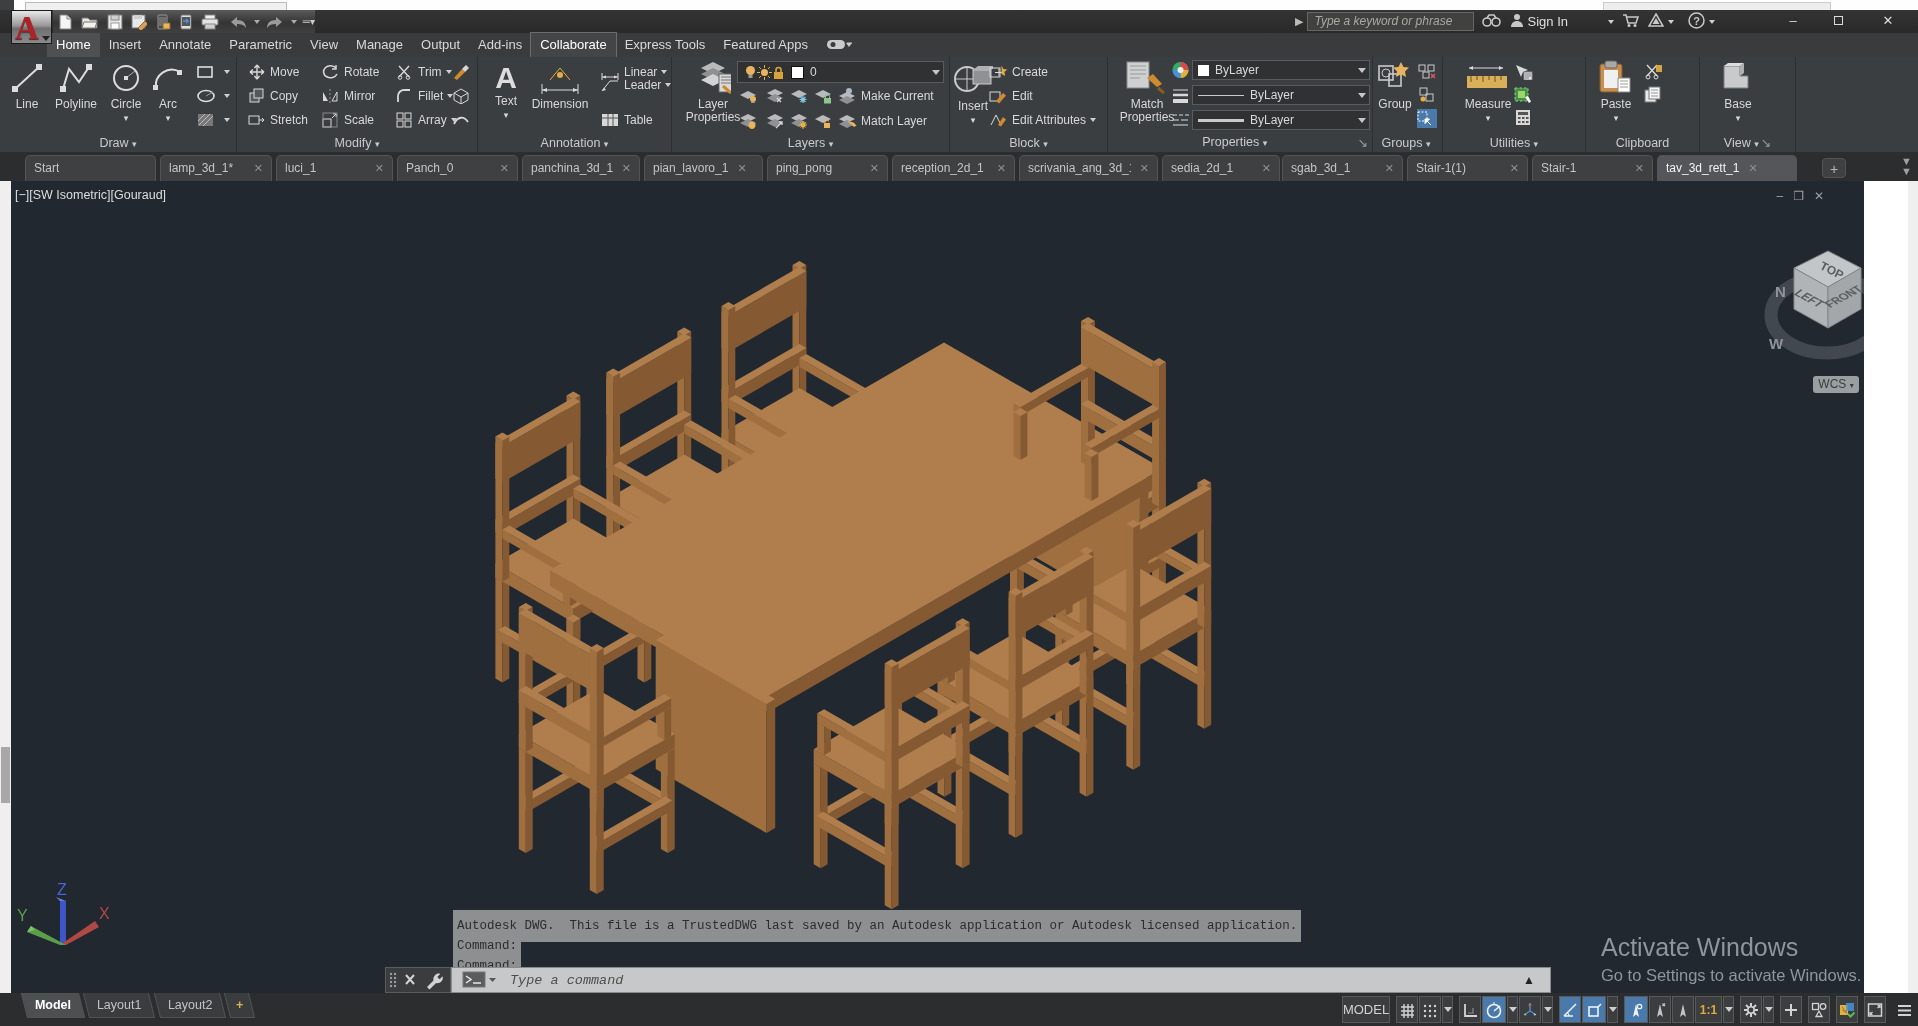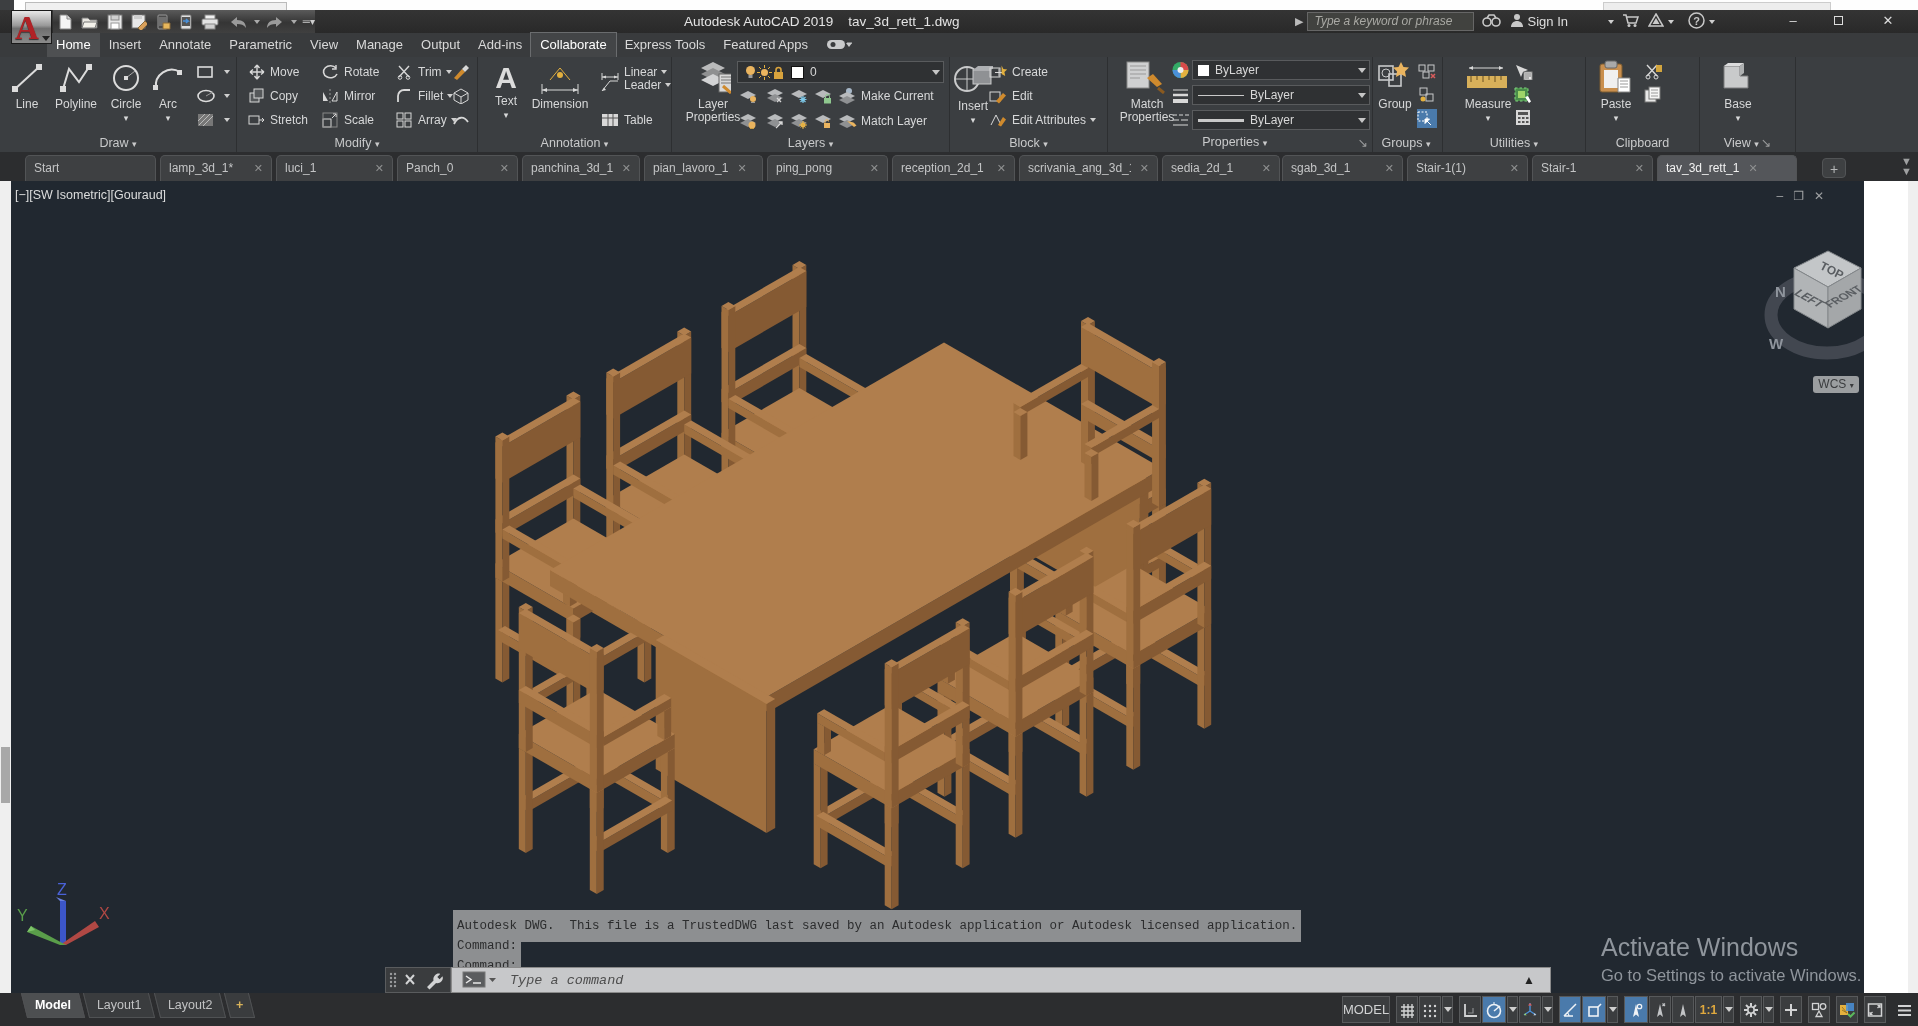--- a/index.html
+++ b/index.html
@@ -155,21 +155,20 @@
         <svg width="22" height="16" viewBox="0 0 22 16">
           <path d="M4 8 L10 3 v3 c6 0 9 3 9 8 c-2-3-5-4-9-4 v3z" fill="#9a9a9a"></path>
         </svg>
         <span style="width:0;height:0;border-left:3px solid transparent;border-right:3px solid transparent;border-top:4px solid #aaa;margin-left:1px;"></span>
         <svg width="22" height="16" viewBox="0 0 22 16">
           <path d="M18 8 L12 3 v3 c-6 0-9 3-9 8 c2-3 5-4 9-4 v3z" fill="#9a9a9a"></path>
         </svg>
         <span style="width:0;height:0;border-left:3px solid transparent;border-right:3px solid transparent;border-top:4px solid #aaa;margin-left:1px;"></span>
         <span style="color:#ccc;font-size:10px;margin-left:6px;">═▾</span>
       </div>
-  <div id="titletext">Autodesk AutoCAD 2019    tav_3d_rett_1.dwg</div>
   <div id="searchwrap">
     <span style="color:#bbb;font-size:11px;margin-right:4px;">▶</span>
     <div id="searchbox">Type a keyword or phrase</div>
     <span class="tbicon"><svg width="20" height="14" viewBox="0 0 20 14">
             <circle cx="5" cy="9" r="4" fill="none" stroke="#c8c8c8" stroke-width="1.6"></circle>
             <circle cx="14" cy="9" r="4" fill="none" stroke="#c8c8c8" stroke-width="1.6"></circle>
             <path d="M5 5 L7 2 h5 l2 3" stroke="#c8c8c8" stroke-width="1.6" fill="none"></path>
           </svg></span>
     <span class="tbicon"><svg width="14" height="14" viewBox="0 0 14 14">
             <circle cx="7" cy="4" r="3" fill="#c8c8c8"></circle>

